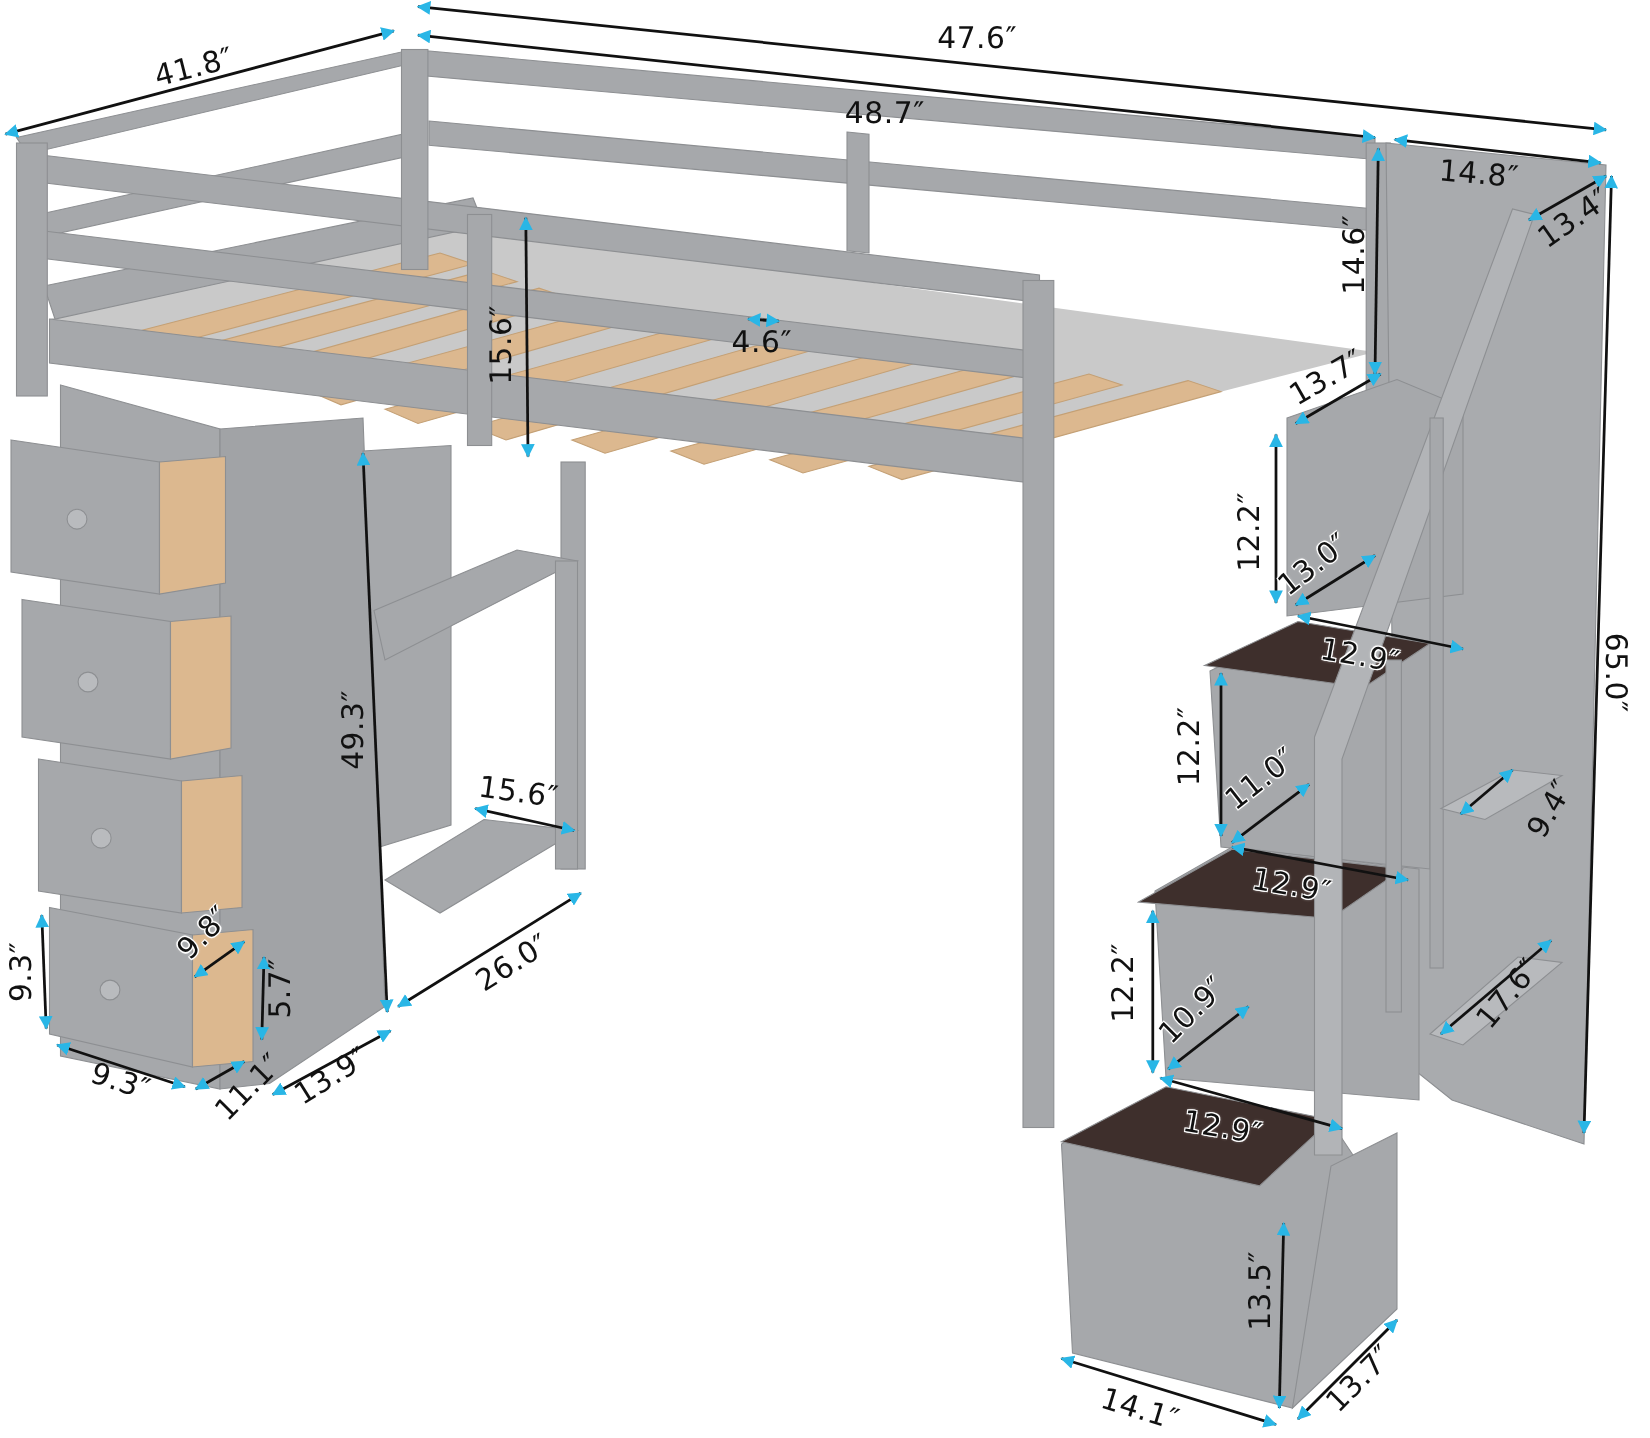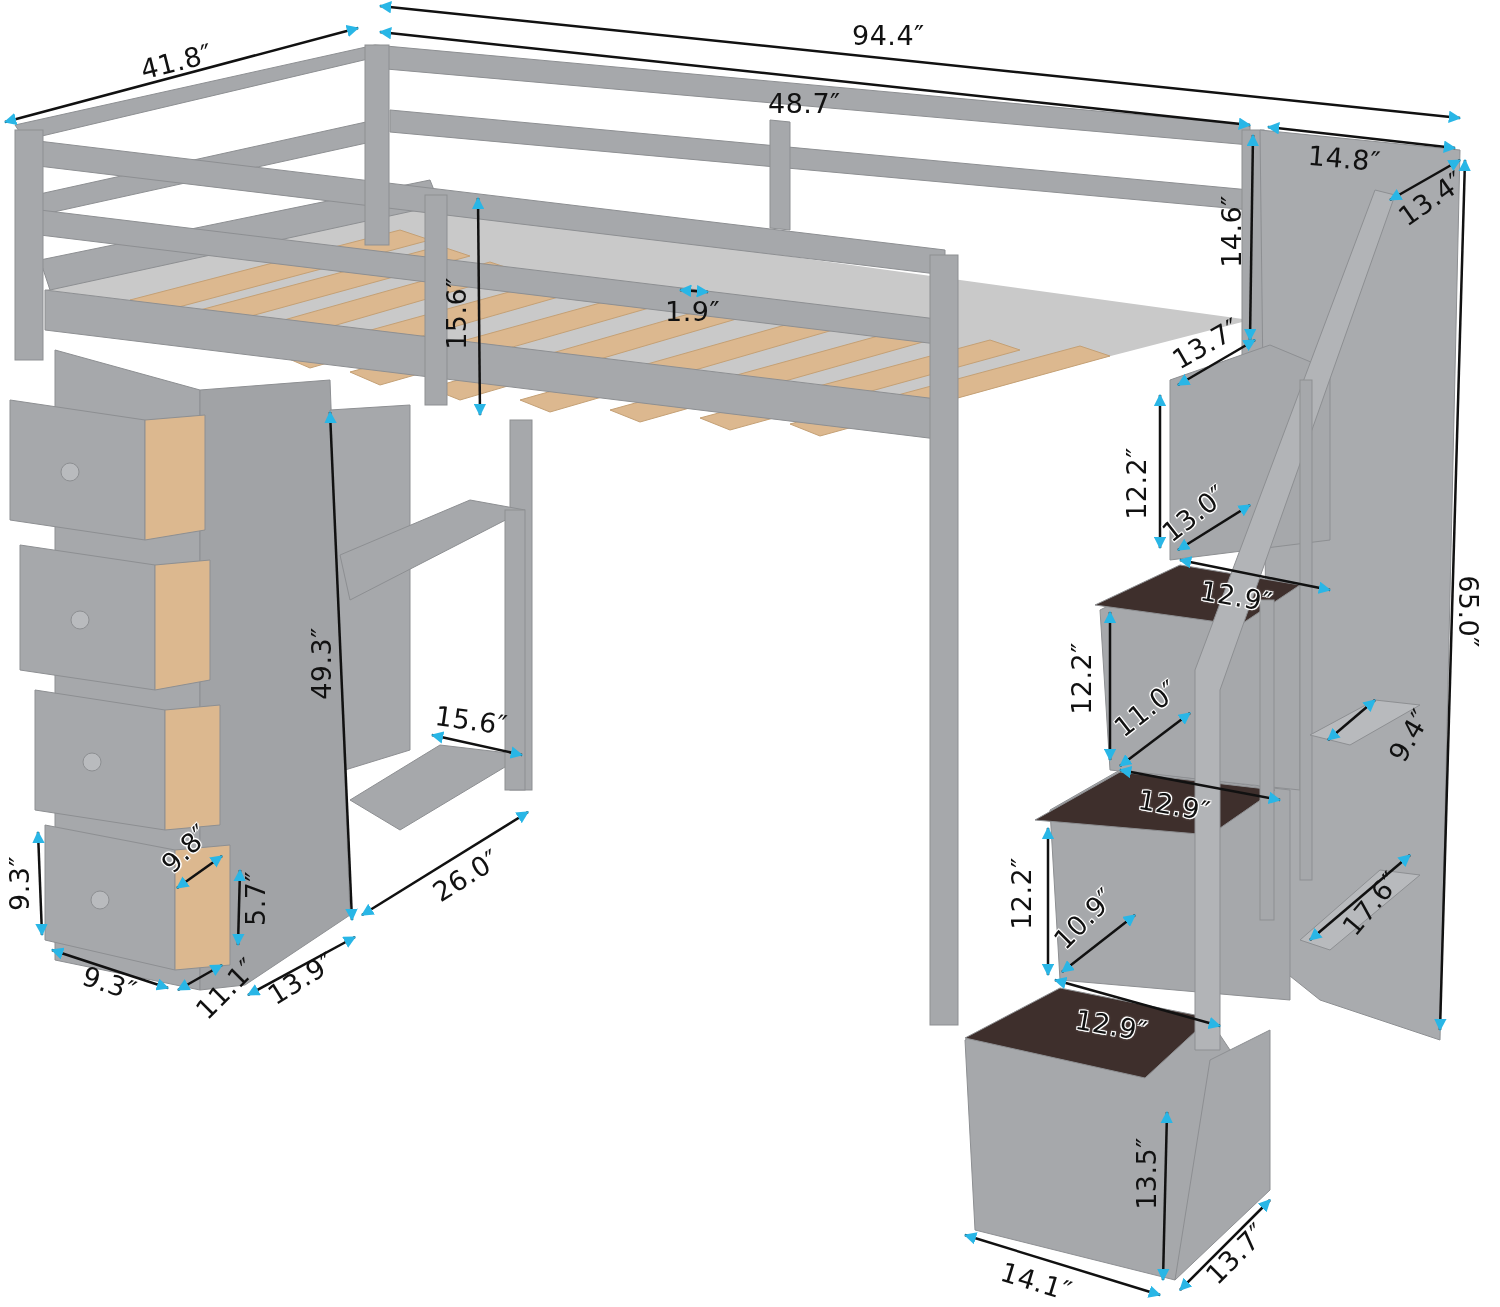--- a/index.html
+++ b/index.html
@@ -135,26 +135,26 @@
     <line x1="248" y1="995" x2="355" y2="937"></line>
     <line x1="38" y1="832" x2="42" y2="935"></line>
     <line x1="52" y1="950" x2="168" y2="988"></line>
     <line x1="178" y1="990" x2="222" y2="965"></line>
     <line x1="177" y1="888" x2="222" y2="856"></line>
     <line x1="240" y1="870" x2="238" y2="945"></line>
   </g>
 </svg>
 
 
-<div class="dim-label" style="left:852px;top:22px;transform:rotate(0deg);">94.4″</div>
+<div class="dim-label" style="left:852px;top:22px;transform:rotate(0deg);">47.6″</div>
 <div class="dim-label" style="left:768px;top:90px;">48.7″</div>
 <div class="dim-label" style="left:140px;top:48px;transform:rotate(-14deg);">41.8″</div>
 <div class="dim-label" style="left:1432px;top:598px;transform:rotate(90deg);">65.0″</div>
 <div class="dim-label" style="left:420px;top:300px;transform:rotate(-90deg);">15.6″</div>
-<div class="dim-label" style="left:665px;top:298px;">1.9″</div>
+<div class="dim-label" style="left:665px;top:298px;">4.6″</div>
 <div class="dim-label" style="left:1308px;top:145px;transform:rotate(5deg);">14.8″</div>
 <div class="dim-label" style="left:1395px;top:185px;transform:rotate(-35deg);">13.4″</div>
 <div class="dim-label" style="left:1195px;top:218px;transform:rotate(-90deg);">14.6″</div>
 <div class="dim-label" style="left:1170px;top:330px;transform:rotate(-30deg);">13.7″</div>
 <div class="dim-label" style="left:1100px;top:470px;transform:rotate(-90deg);">12.2″</div>
 <div class="dim-label outline" style="left:1158px;top:500px;transform:rotate(-38deg);">13.0″</div>
 <div class="dim-label outline" style="left:1200px;top:583px;transform:rotate(10deg);">12.9″</div>
 <div class="dim-label" style="left:1045px;top:665px;transform:rotate(-90deg);">12.2″</div>
 <div class="dim-label outline" style="left:1110px;top:695px;transform:rotate(-38deg);">11.0″</div>
 <div class="dim-label outline" style="left:1138px;top:792px;transform:rotate(10deg);">12.9″</div>

